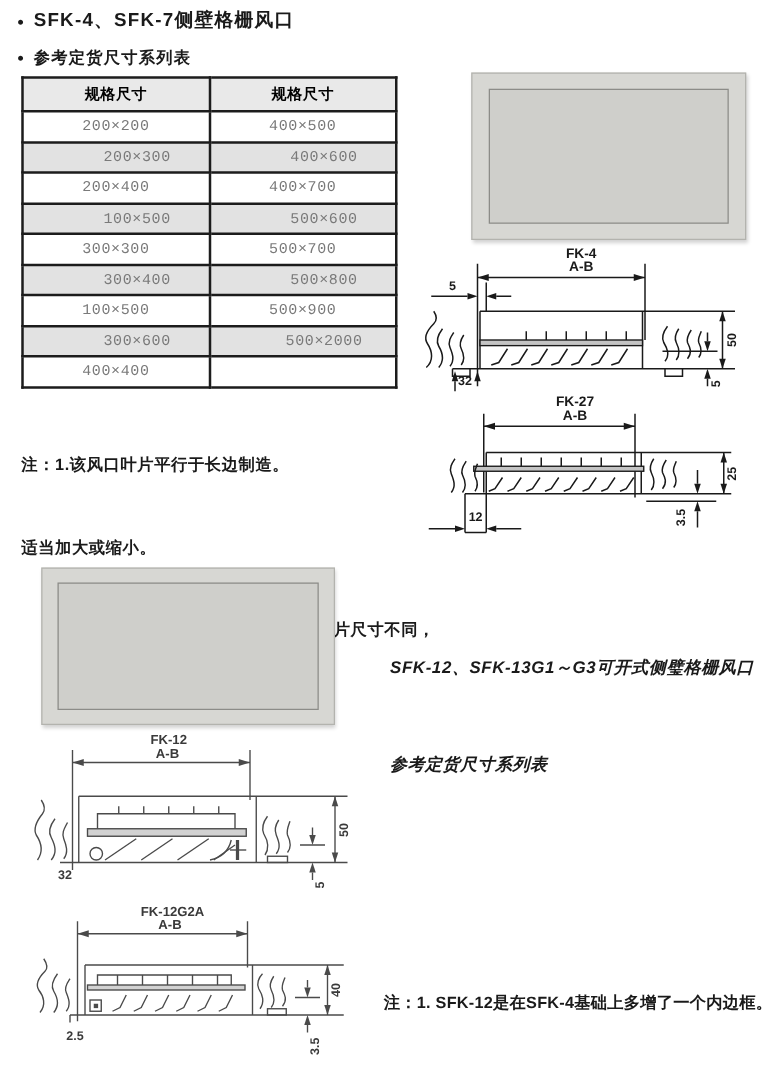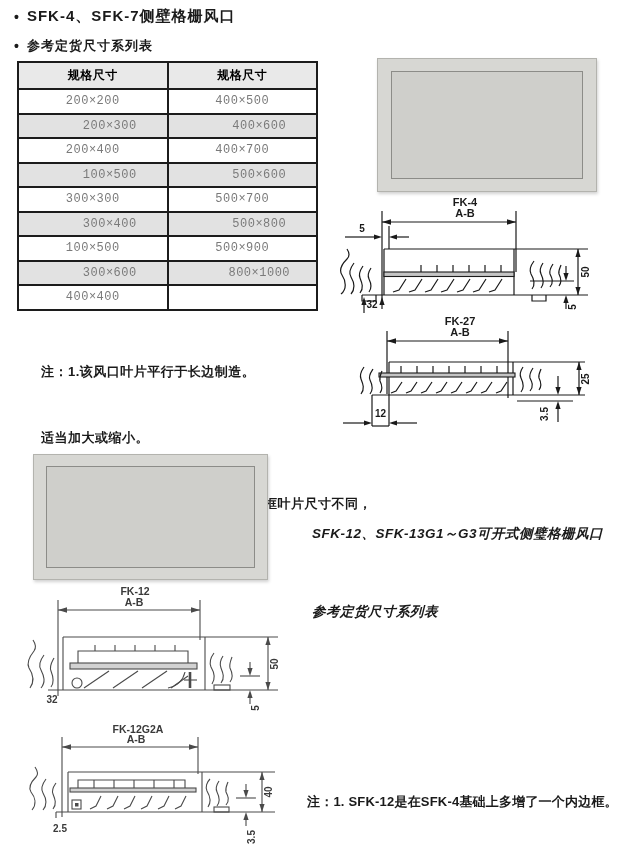--- a/index.html
+++ b/index.html
@@ -98,21 +98,21 @@
   <tr class="shade">
         <td>300×400</td>
         <td>500×800</td>
       </tr>
   <tr>
         <td>100×500</td>
         <td>500×900</td>
       </tr>
   <tr class="shade">
         <td>300×600</td>
-        <td>800×1000</td>
+        <td>500×2000</td>
       </tr>
   <tr>
         <td>400×400</td>
         <td></td>
       </tr>
 </tbody>
   </table>
 
 <div class="abs photo" style="left:377px; top:58px; width:218px; height:132px;">
   <div class="inner louvers-13" style="left:13px; top:12px; right:13px; bottom:12px;"></div>
@@ -223,21 +223,21 @@
     <polygon class="ar" points="223,81 220.4,73 225.6,73"></polygon>
   <polygon class="ar" points="223,87 220.4,95 225.6,95"></polygon>
     <line class="ln" x1="223" y1="95" x2="223" y2="108"></line>
   <text class="ddim" transform="translate(213,100) rotate(-90)">3.5</text>
   <line class="ln" x1="244" y1="48" x2="244" y2="81"></line>
   <polygon class="ar" points="244,48 241.4,56 246.6,56"></polygon>
     <polygon class="ar" points="244,81 241.4,73 246.6,73"></polygon>
   <text class="ddim" transform="translate(254,65) rotate(-90)">25</text>
 </svg>
 
-<div class="abs notes notes-top" style="left:17px; top:317px;margin-left:24px;">
+<div class="abs notes notes-top" style="left:17px; top:317px;">
   <div>注：1.该风口叶片平行于长边制造。</div>
   <div>适当加大或缩小。</div>
   <div>      3. SFK-4与SFK-27风口区别在于框叶片尺寸不同，</div>
 </div>
 
 <div class="abs photo" style="left:33px; top:454px; width:233px; height:124px;">
   <div class="inner louvers-12" style="left:12px; top:11px; right:12px; bottom:11px;"></div>
 </div>
 
 <div class="abs sec2-title" style="left:312px; top:469px;">

